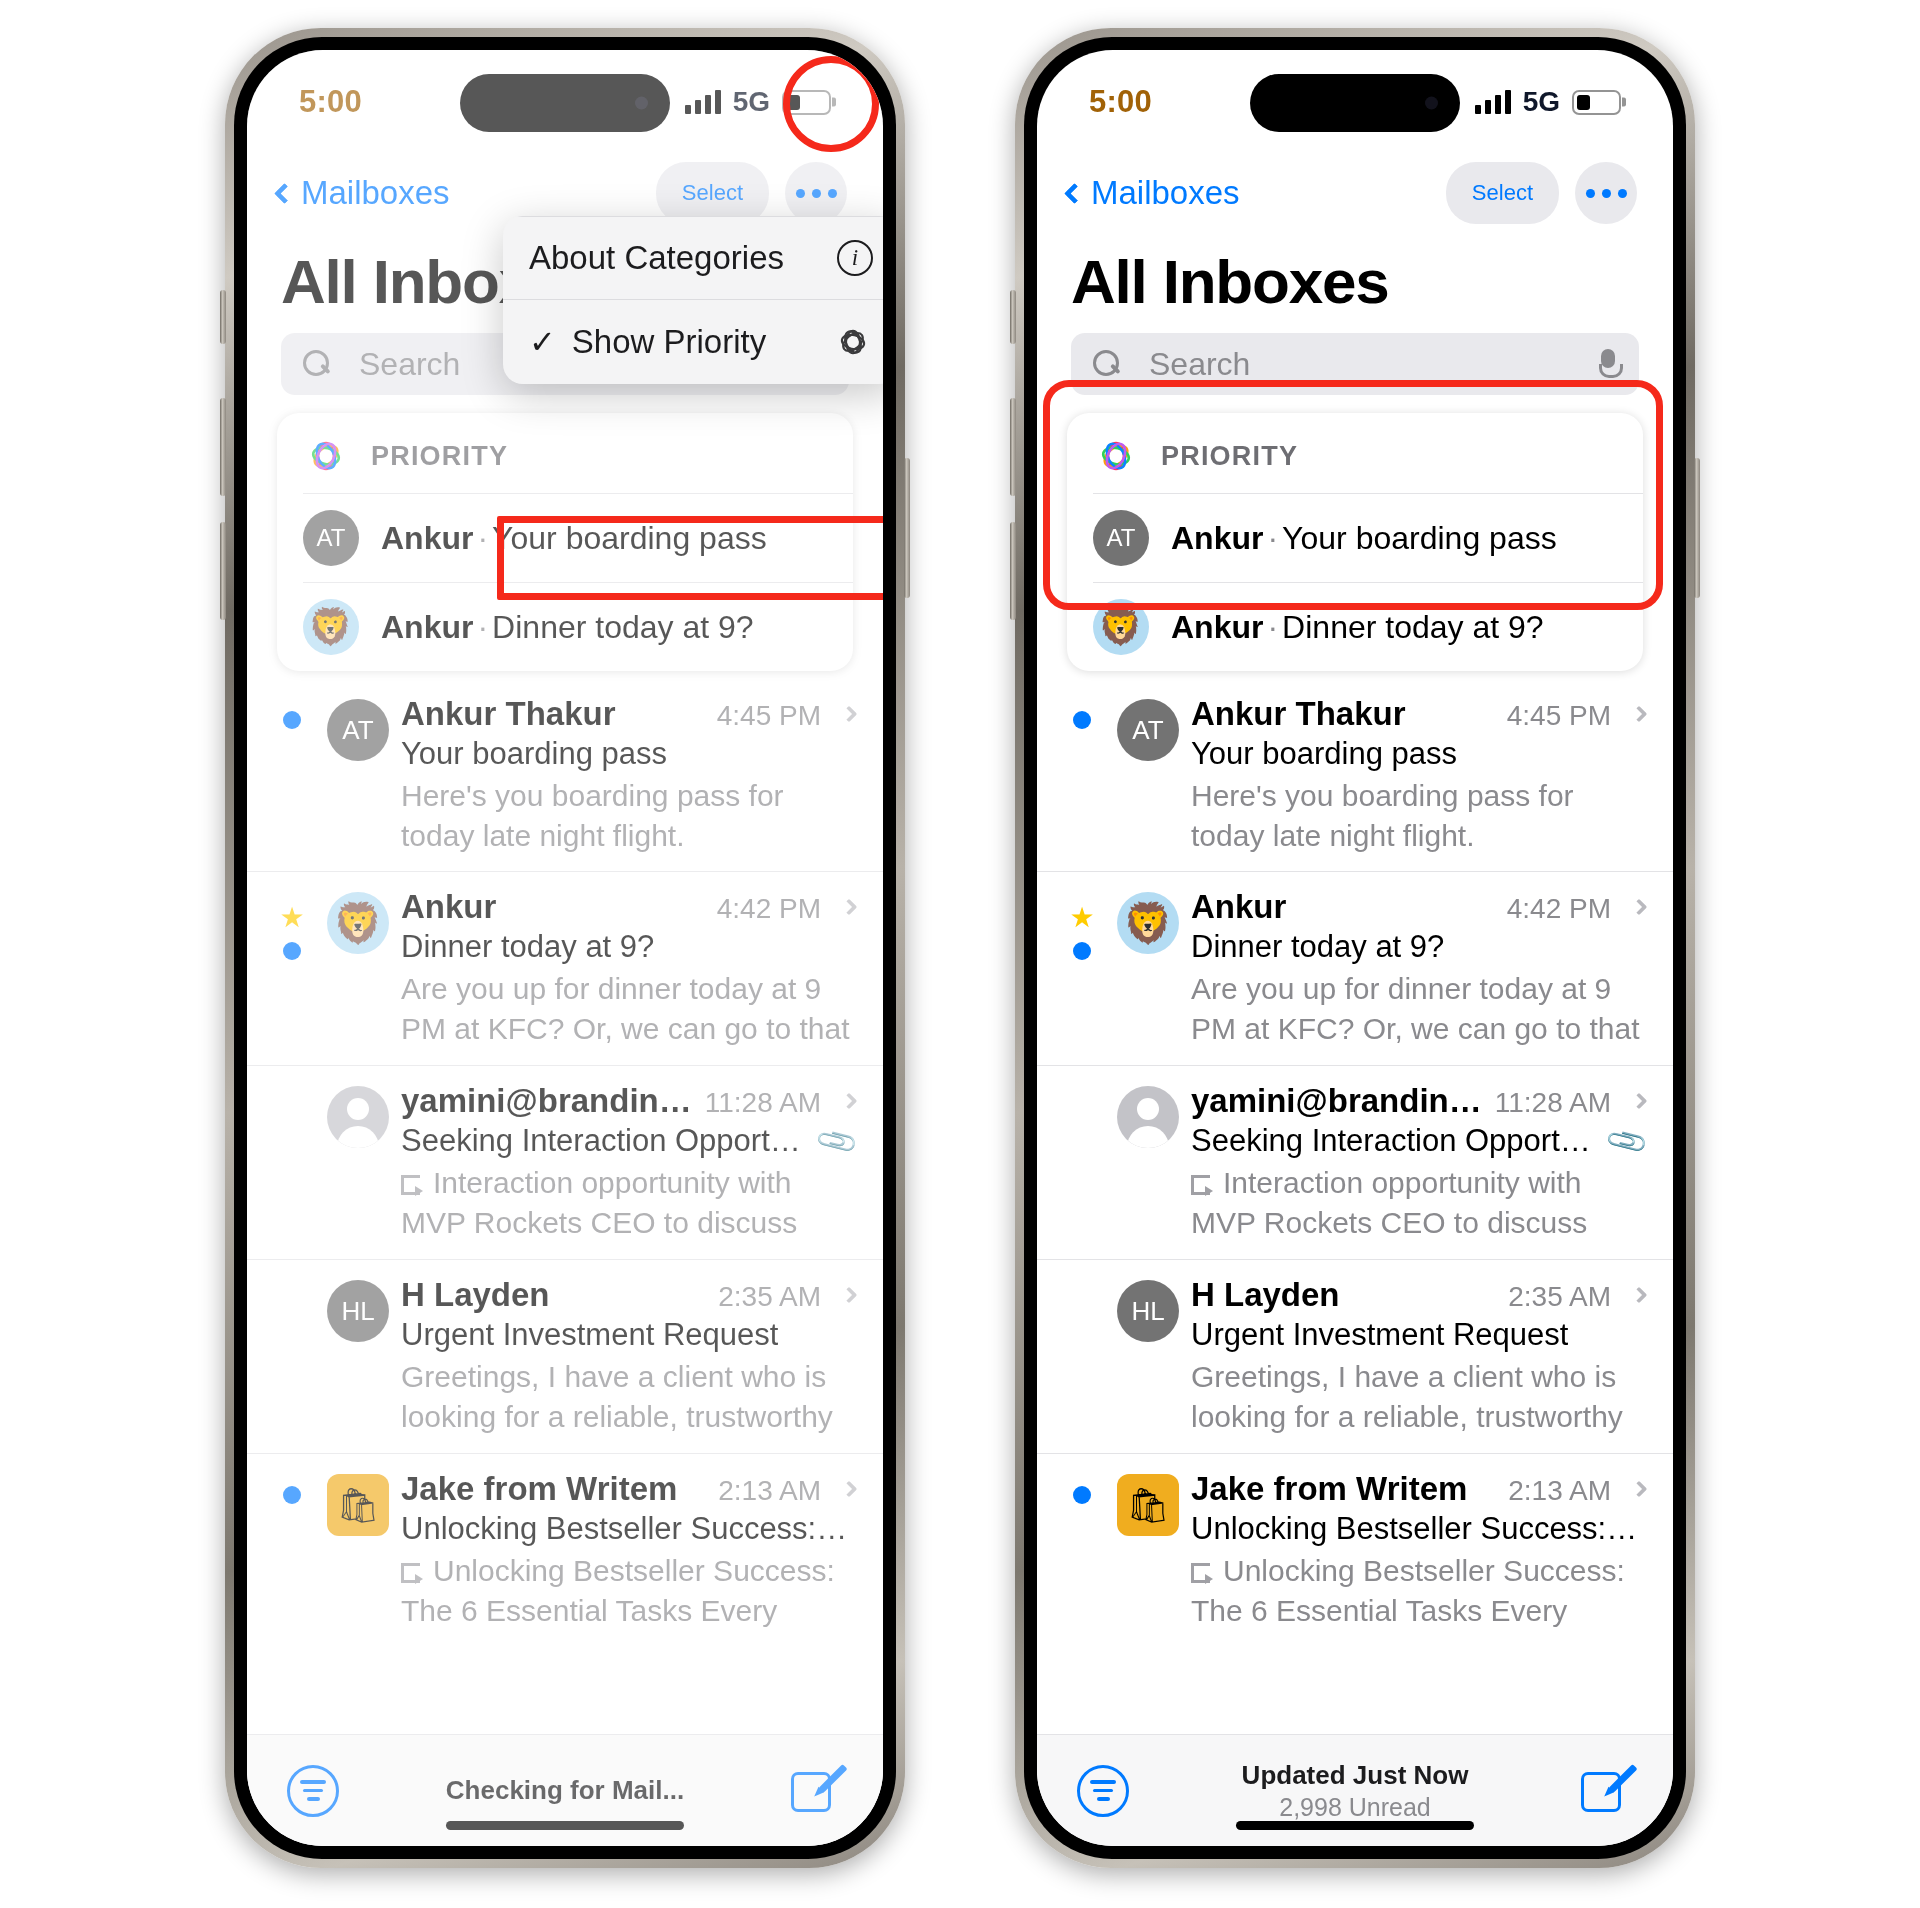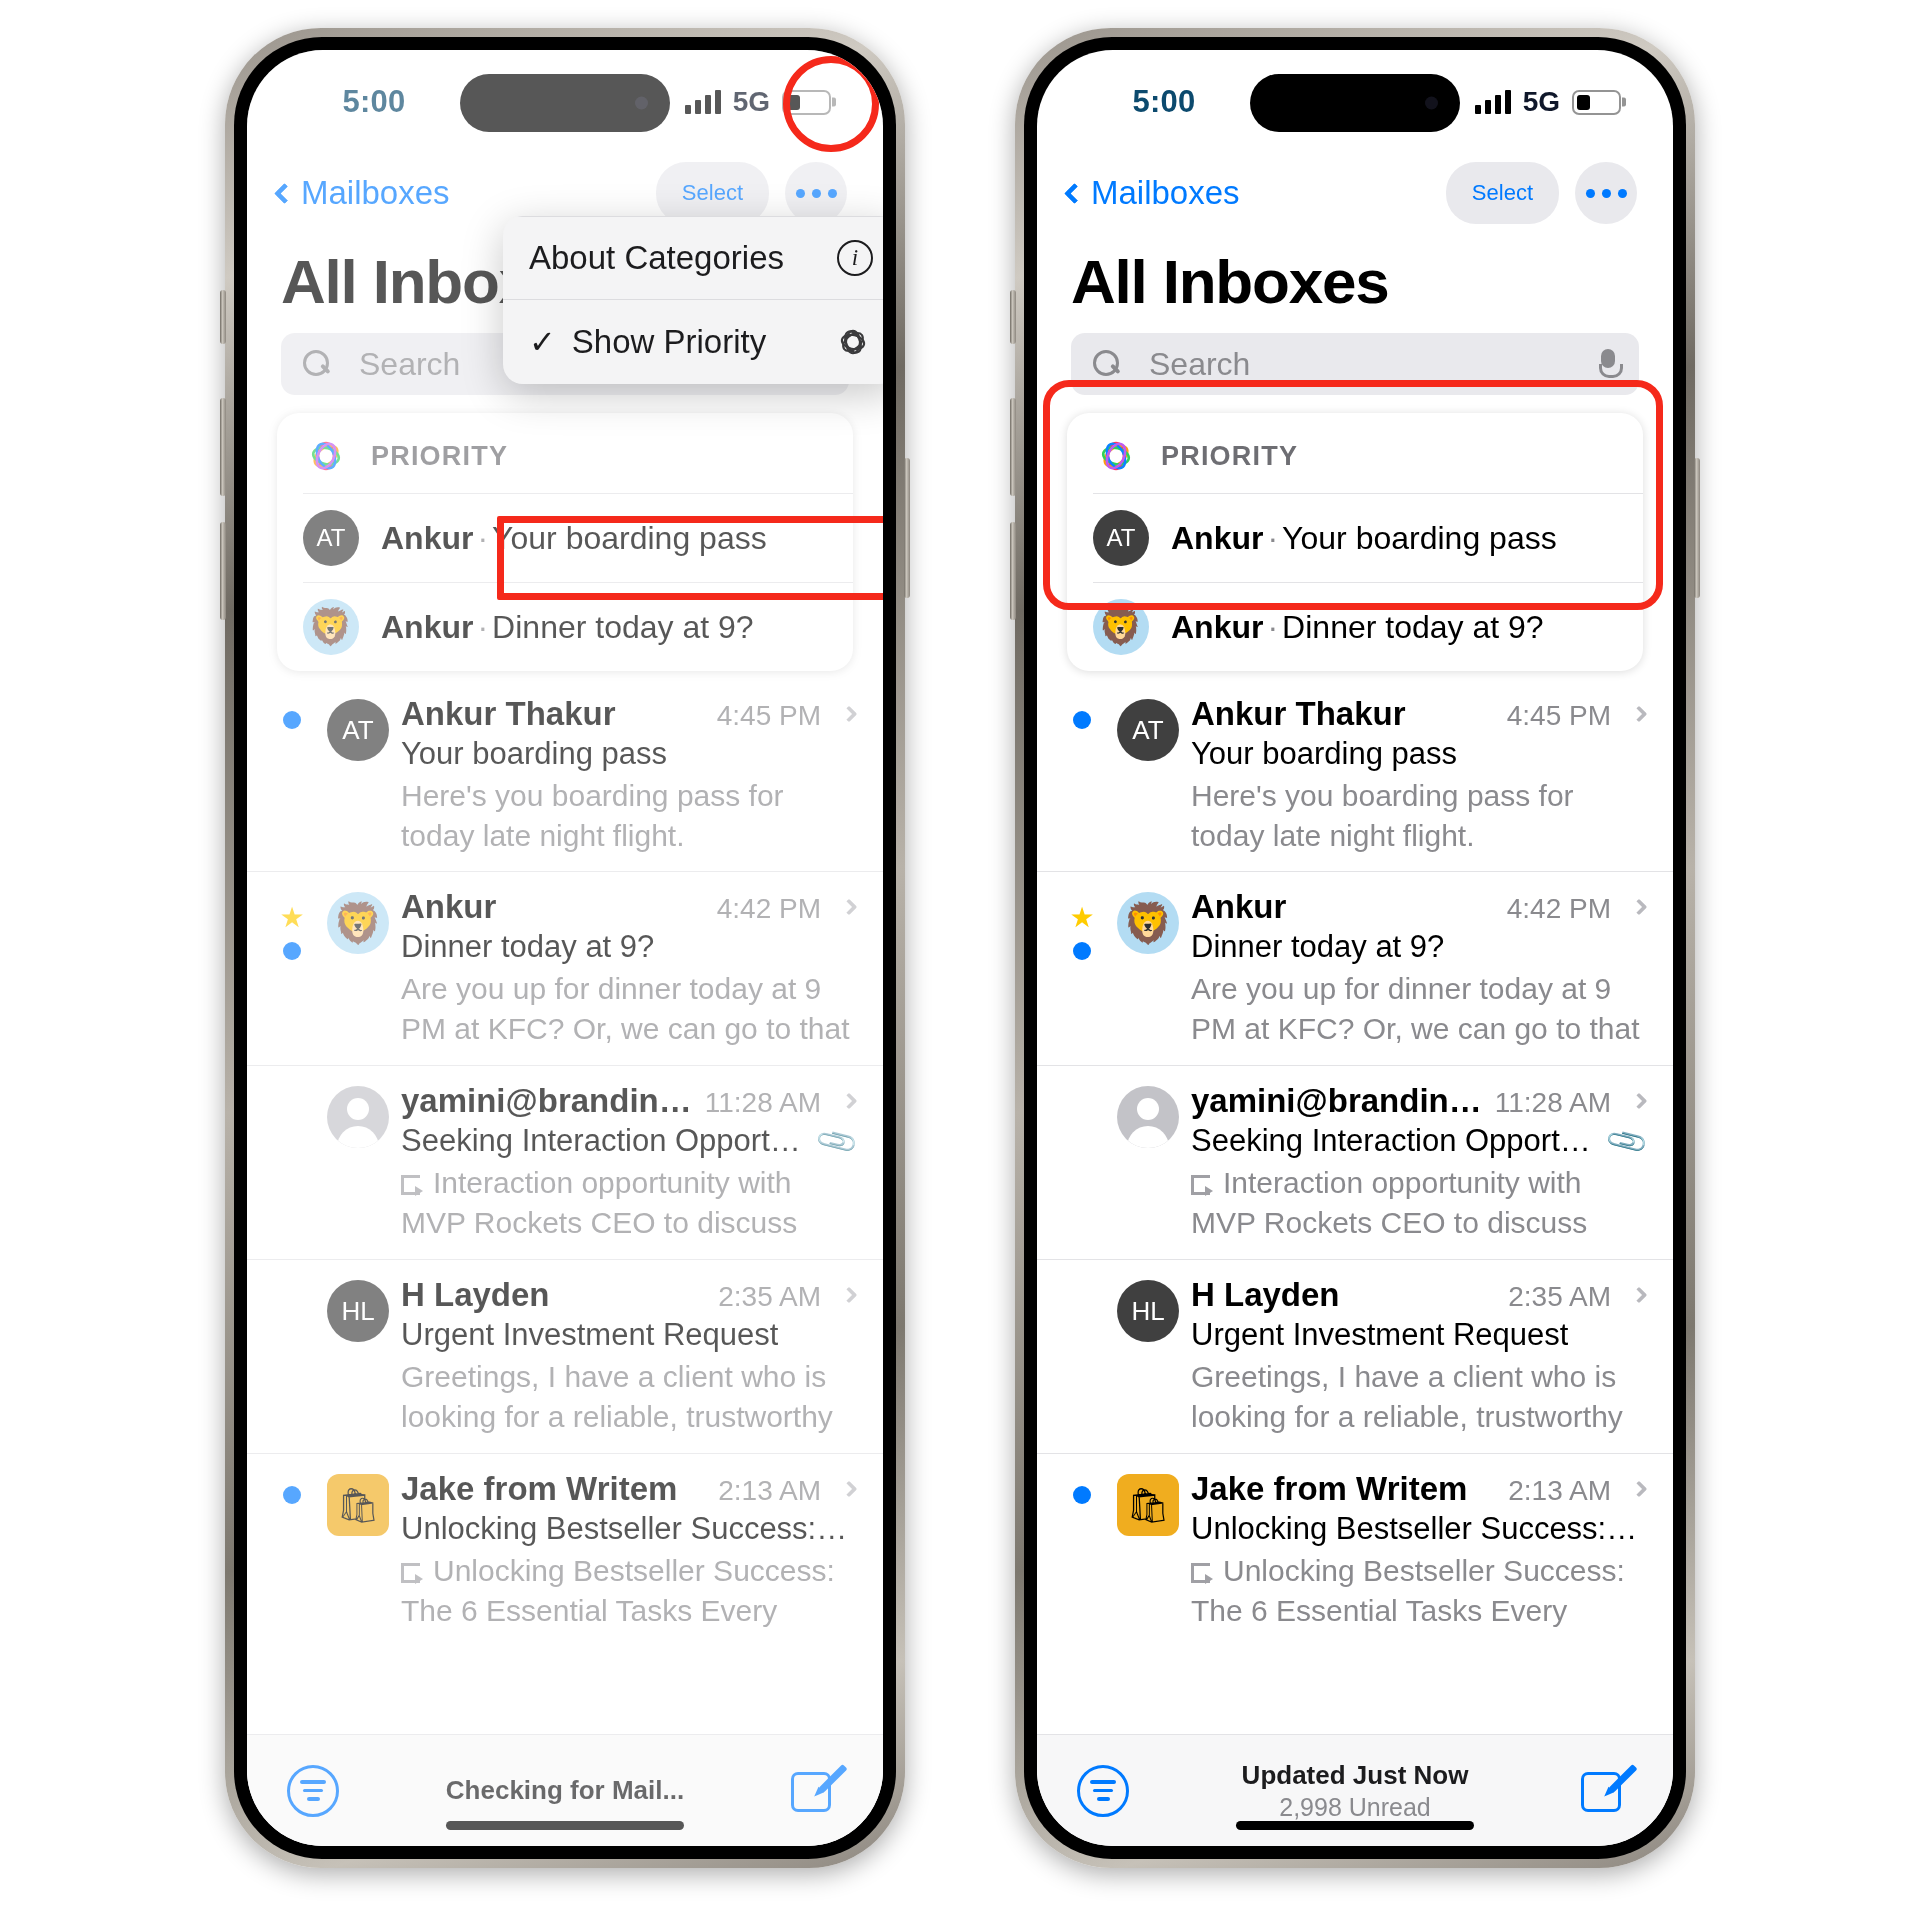--- a/index.html
+++ b/index.html
@@ -57,21 +57,21 @@
 
   
   .statusbar {
     position: relative;
     height: 104px;
     display: flex; align-items: center;
     padding: 0 52px;
   }
   .sb-time {
     font-size: 31px; font-weight: 600; letter-spacing: .2px;
-    color: #0c4a6e; width: 150px; text-align: center;
+    color: #a16207; width: 150px; text-align: left;
   }
   .notch {
     position: absolute;
     left: 50%; transform: translateX(-50%);
     top: 24px;
     width: 210px; height: 58px;
     background: #000; border-radius: 29px;
   }
   .notch-dot {
     position: absolute; right: 22px; top: 50%;
@@ -194,21 +194,21 @@
     margin-left: 26px; padding-left: 0;
   }
   .pc-row:first-of-type { }
   .pc-text { font-size: 32px; color:#000; white-space: nowrap; overflow:hidden; }
   .pc-text b { font-weight: 700; }
   .pc-text span.dot { color:#8a8a8e; padding: 0 4px; }
   .pc-text span.sub { color:#000; font-weight: 400; }
 
   .avatar {
     width: 56px; height: 56px; border-radius: 50%;
-    background:#404040; color:#fff;
+    background:#737373; color:#fff;
     display:flex; align-items:center; justify-content:center;
     font-size: 24px; font-weight: 500; flex:none;
   }
   .avatar.lion {
     background:#b3dcf3; font-size: 36px; line-height:1;
   }
   .sparkle {
     width: 46px; height: 46px; flex: none;
     position: relative;
   }

